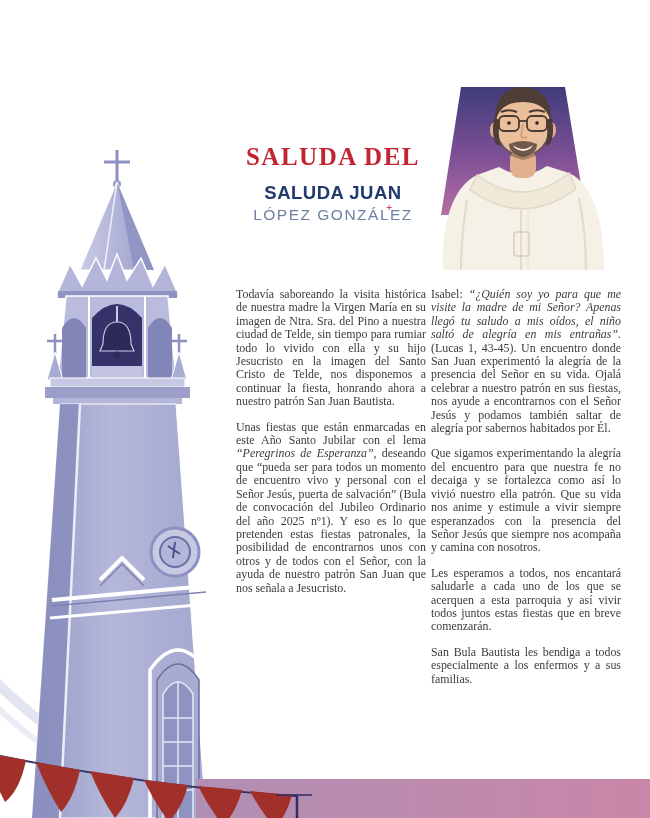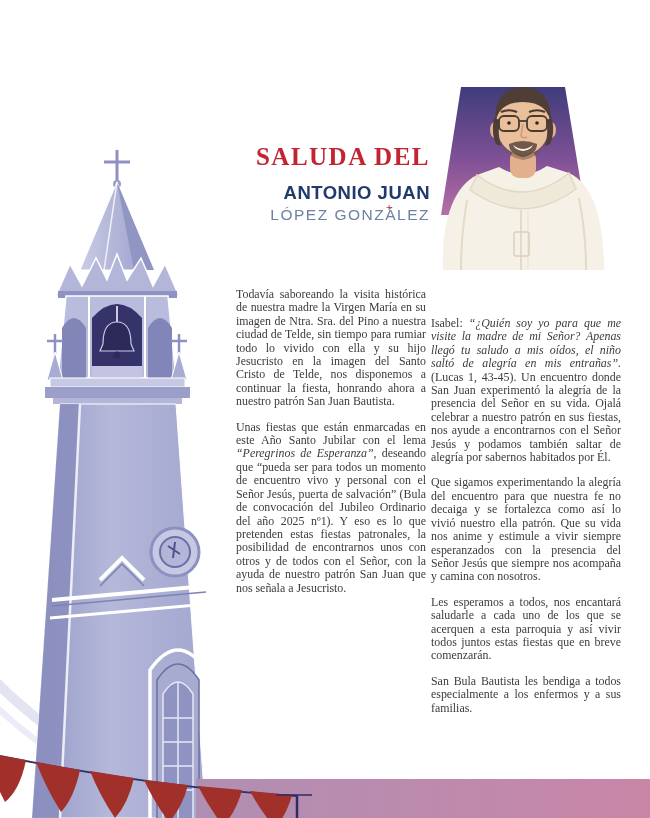--- a/index.html
+++ b/index.html
@@ -2,21 +2,21 @@
 <html style="--title_red: #c22431; --author_navy: #203a6d; --author_blue: #6d81a4; --body_text: #3e3a38; --tower_lavender: #b5b8d9; --tower_shadow: #8d90c0; --tower_dark: #35336a; --bunting_red: #a2302a; --band_pink_start: #b08fb3; --band_pink_end: #c986a7; --photo_gradient_top: #3f3c7b; --photo_gradient_bottom: #b66fa4;"><head>
 <meta charset="utf-8">
 <style>
   html,body{margin:0;padding:0;background:#ffffff;}
   .page{
     position:relative;width:650px;height:818px;background:#ffffff;
     overflow:hidden;font-family:"Liberation Serif",serif;
   }
   
   .header{
-    position:absolute;left:236px;top:144px;width:194px;text-align:right;
+    position:absolute;left:236px;top:144px;width:194px;text-align:center;
   }
   .title-line1{
     font-family:"Liberation Serif",serif;font-weight:700;
     font-size:25px;line-height:1;letter-spacing:1.5px;
     color:var(--title_red);
   }
   .title-line2{
     font-family:"Liberation Serif",serif;font-weight:700;
     font-size:33px;line-height:1;letter-spacing:2px;margin-top:3px;
     color:var(--title_red);
@@ -37,21 +37,21 @@
     font-size:15.5px;line-height:1;letter-spacing:1.5px;
     color:var(--author_blue);
   }
   
   .column{
     position:absolute;top:288px;width:190px;
     font-size:11.9px;line-height:13.4px;text-align:justify;
     color:var(--body_text);
   }
   .column-left{left:236px;}
-  .column-right{left:431px;margin-top:29px;}
+  .column-right{left:431px;}
   .column p{margin:0 0 12px 0;}
   .column em{font-style:italic;}
   
   .church{position:absolute;left:0;top:138px;width:235px;height:680px;}
   .photo{position:absolute;left:437px;top:58px;width:172px;height:212px;}
   .bunting{position:absolute;left:0;top:742px;width:650px;height:76px;}
   svg{display:block;}
 </style>
 </head>
 <body>
@@ -204,21 +204,21 @@
         <path d="M60,74 Q64,98 86,102 Q108,98 112,74 Q108,94 86,97 Q64,94 60,74 Z" fill="#6b5648" opacity=".5"></path>
         <path d="M72,86 Q86,80 100,86 Q100,96 86,99 Q72,96 72,86 Z" fill="#5a473b" opacity=".85"></path>
         <path d="M76,87 Q86,95 96,87 L94,90 Q86,96 78,90 Z" fill="#fdf6ee"></path>
       </g>
     </svg>
   </div>
 
   <div class="header">
     <div class="title-line1">SALUDA DEL</div>
     <span class="title-ornament">+</span>
-    <div class="author-name">ANTONIO JUAN</div>
+    <div class="author-name">SALUDA JUAN</div>
     <div class="author-surname">LÓPEZ GONZÁLEZ</div>
   </div>
 
   <div class="column column-left">
       <p><span>Todavía saboreando la visita histórica de nuestra madre la Virgen María en su imagen de Ntra. Sra. del Pino a nuestra ciudad de Telde, sin tiempo para rumiar todo lo vivido con ella y su hijo Jesucristo en la imagen del Santo Cristo de Telde, nos disponemos a continuar la fiesta, honrando ahora a nuestro patrón San Juan Bautista.</span></p>
       <p><span>Unas fiestas que están enmarcadas en este Año Santo Jubilar con el lema </span><em>“Peregrinos de Esperanza”</em><span>, deseando que “pueda ser para todos un momento de encuentro vivo y personal con el Señor Jesús, puerta de salvación” (Bula de convocación del Jubileo Ordinario del año 2025 nº1). Y eso es lo que pretenden estas fiestas patronales, la posibilidad de encontrarnos unos con otros y de todos con el Señor, con la ayuda de nuestro patrón San Juan que nos señala a Jesucristo.</span></p>
     </div>
   <div class="column column-right">
       <p><span>Isabel: </span><em>“¿Quién soy yo para que me visite la madre de mi Señor? Apenas llegó tu saludo a mis oídos, el niño saltó de alegría en mis entrañas”.</em><span> (Lucas 1, 43-45). Un encuentro donde San Juan experimentó la alegría de la presencia del Señor en su vida. Ojalá celebrar a nuestro patrón en sus fiestas, nos ayude a encontrarnos con el Señor Jesús y podamos también saltar de alegría por sabernos habitados por Él.</span></p>
       <p><span>Que sigamos experimentando la alegría del encuentro para que nuestra fe no decaiga y se fortalezca como así lo vivió nuestro ella patrón. Que su vida nos anime y estimule a vivir siempre esperanzados con la presencia del Señor Jesús que siempre nos acompaña y camina con nosotros.</span></p>

